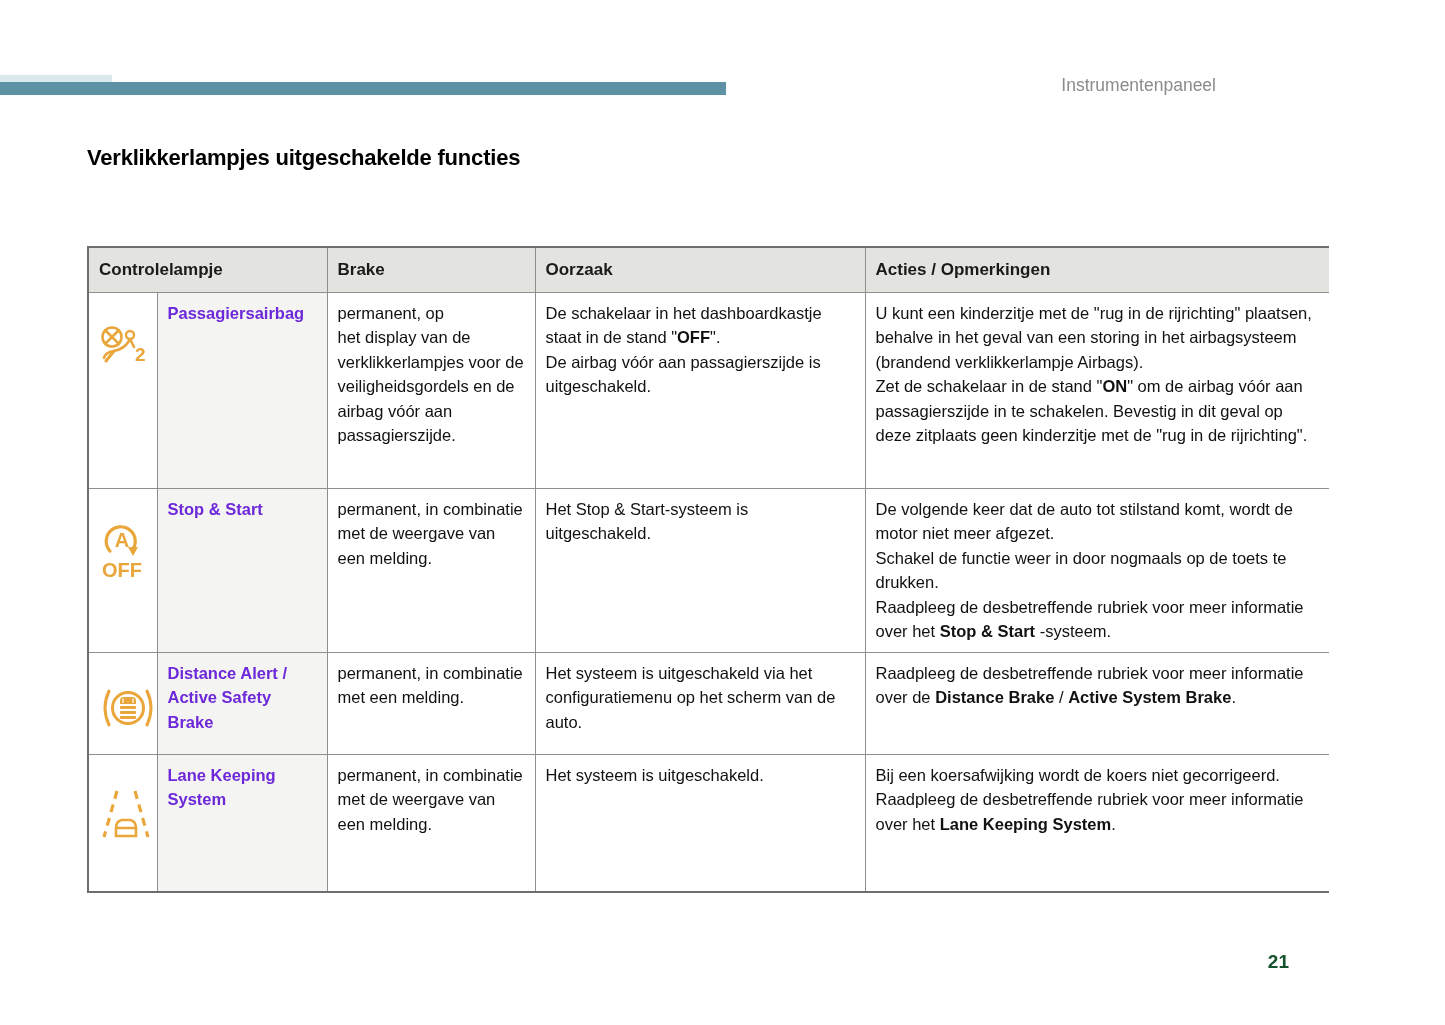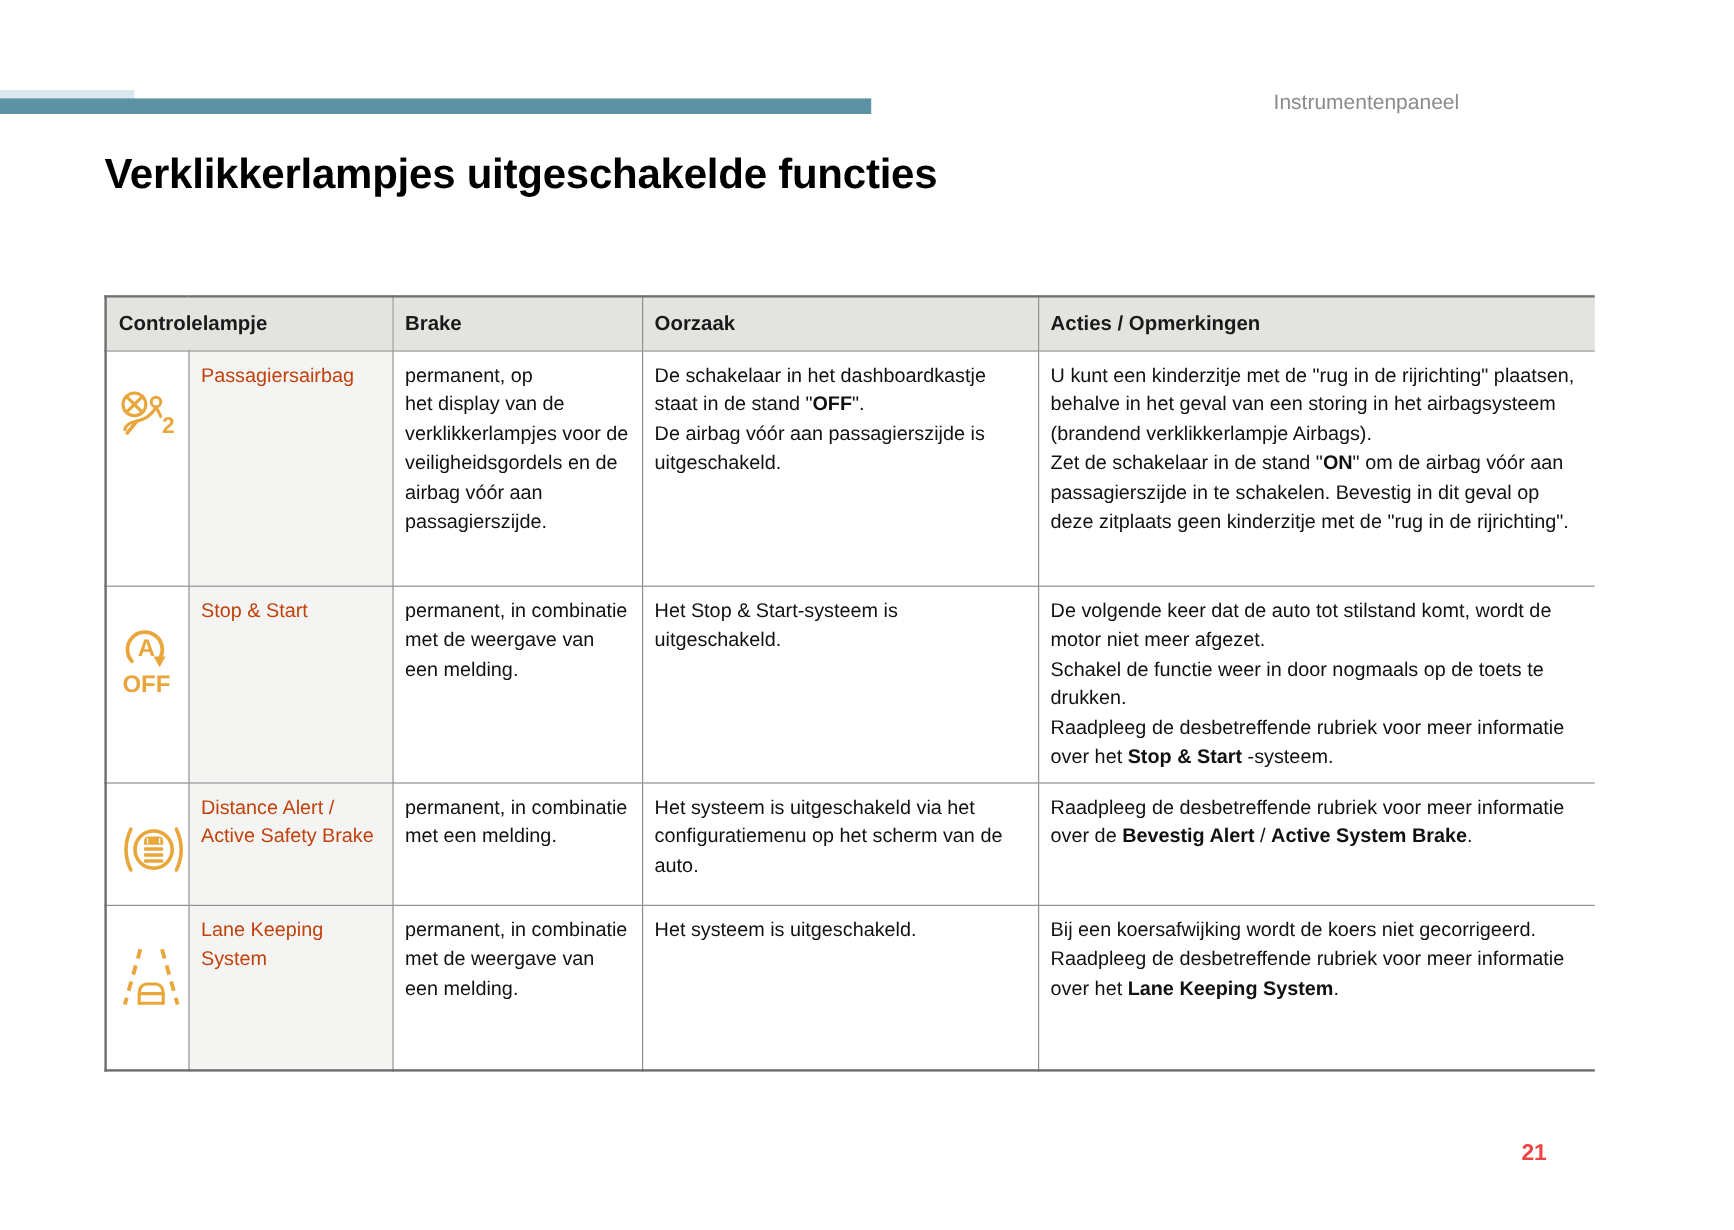--- a/index.html
+++ b/index.html
@@ -9,25 +9,25 @@
     background:#ffffff;
     font-family:"Liberation Sans", sans-serif;
     color:#111;
     overflow:hidden;
   }
   
   .top-streak{position:absolute;left:0;top:75px;width:112px;height:8px;background:#dbe9ee;}
   .top-bar{position:absolute;left:0;top:82px;width:726px;height:13px;background:#5c92a3;}
   .header-label{position:absolute;top:75px;right:113px;font-size:17.5px;color:#8b8b8b;}
   .chapter-num{position:absolute;left:1377px;top:116px;width:30px;height:76px;}
-  .page-number{position:absolute;top:951px;right:40px;font-size:19px;font-weight:bold;color:#ef4444;}
+  .page-number{position:absolute;top:951px;right:40px;font-size:19px;font-weight:bold;color:#14532d;}
 
   .doc-title{
-    position:absolute;left:87px;top:126px;
-    font-size:35px;font-weight:bold;color:#000;
+    position:absolute;left:87px;top:145px;
+    font-size:22px;font-weight:bold;color:#000;
     margin:0;letter-spacing:-0.2px;
   }
   .intro{
     position:absolute;left:87px;top:170px;width:1000px;
     font-size:16.5px;line-height:25.5px;color:#000;
     white-space:pre-line;
   }
 
   
   table.ind-table{
@@ -55,22 +55,22 @@
     padding-top:10px;
     color:#1a1a1a;
   }
   td.icon-cell{
     background:#ffffff;
     text-align:center;
     padding:12px 4px 4px 4px;
   }
   td.label-cell{
     background:#f4f4f2;
-    font-weight:normal;
-    color:#c2410c;
+    font-weight:bold;
+    color:#6d28d9;
   }
   td.text-cell b{font-weight:bold;}
   .icon-svg{display:inline-block;}
 </style>
 </head>
 <body>
 
 <div class="page">
 
   <div class="top-streak"></div>
@@ -161,21 +161,21 @@
           </g>
           <g stroke="#ffffff" stroke-width="1.2">
             <line x1="24" y1="13.5" x2="24" y2="18"></line>
             <line x1="34" y1="13.5" x2="34" y2="18"></line>
           </g>
         </svg>
       </td>
       <td class="label-cell">Distance Alert / Active Safety Brake</td>
       <td class="text-cell">permanent, in combinatie met een melding.</td>
       <td class="text-cell">Het systeem is uitgeschakeld via het configuratiemenu op het scherm van de auto.</td>
-      <td class="text-cell">Raadpleeg de desbetreffende rubriek voor meer informatie over de <b>Bevestig Alert</b> / <b>Active System Brake</b>.</td>
+      <td class="text-cell">Raadpleeg de desbetreffende rubriek voor meer informatie over de <b>Distance Brake</b> / <b>Active System Brake</b>.</td>
     </tr>
 
     <tr style="height:138px;margin-top:11px;">
       <td class="icon-cell">
         <svg class="icon-svg" width="54" height="58" viewBox="0 0 54 58">
           <g stroke="#e9a63a" stroke-width="3.2" fill="none" stroke-linecap="butt">
             <line x1="18" y1="4" x2="5" y2="50" stroke-dasharray="8 6"></line>
             <line x1="36" y1="4" x2="49" y2="50" stroke-dasharray="8 6"></line>
           </g>
           <g stroke="#e9a63a" stroke-width="2.6" fill="none" stroke-linecap="round" stroke-linejoin="round">

